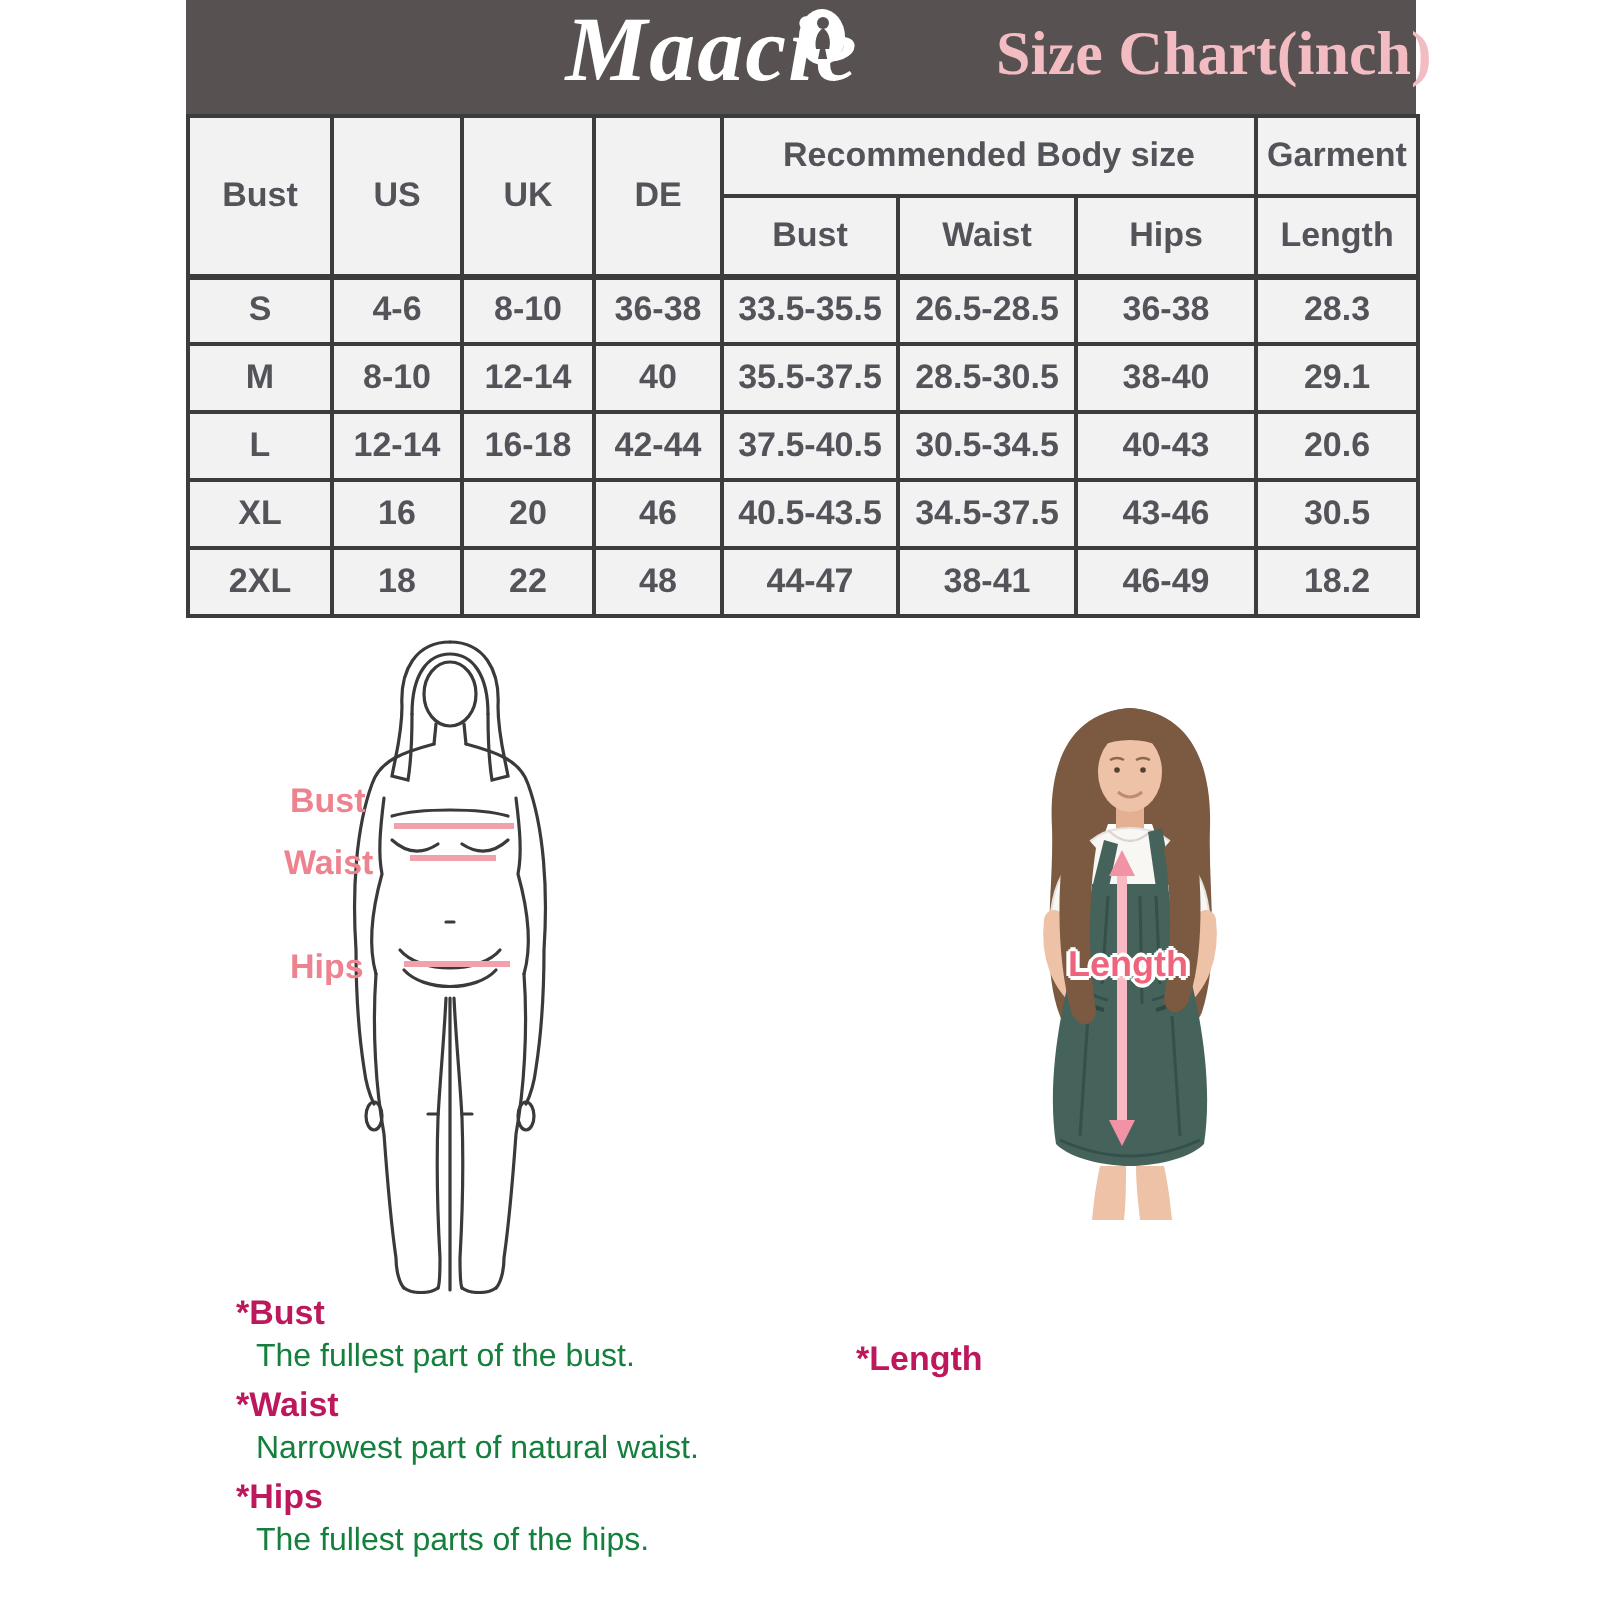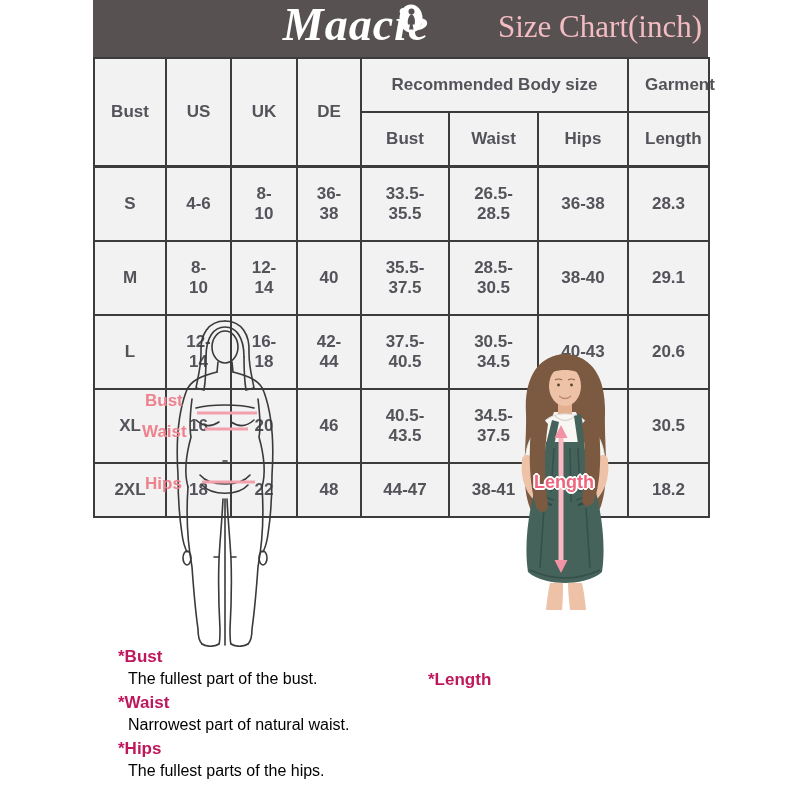--- a/index.html
+++ b/index.html
@@ -6,28 +6,28 @@
   html,body { width:800px; height:800px; background:#fff; font-family:"Liberation Sans", sans-serif; }
   #page { position:relative; width:800px; height:800px; background:#fff; overflow:hidden; }
 
   
   .header-bar { position:absolute; left:93px; top:0; width:615px; height:57px; background:#575151; }
   .brand { position:absolute; left:118px; top:-2px; width:290px; text-align:center;
            font-family:"Liberation Serif", serif; font-style:italic; font-weight:bold;
            font-size:46px; color:#ffffff; letter-spacing:1px; }
   .brand-oval { position:absolute; left:306px; top:4px; width:24px; height:29px; }
   .header-title { position:absolute; left:405px; top:9px; width:190px; text-align:center;
-                  font-family:"Liberation Serif", serif; font-weight:normal; font-size:31px;
+                  font-family:"Liberation Serif", serif; font-weight:bold; font-size:31px;
                   color:#f3bcc3; white-space:nowrap; }
 
   
   table.size-table { position:absolute; left:93px; top:57px; width:615px; height:250px;
                      border-collapse:collapse; table-layout:fixed; background:#f2f2f2; }
   .size-table td, .size-table th { border:2px solid #3c3c3c; text-align:center; vertical-align:middle;
-                     font-size:17px; font-weight:bold; color:#53535a; padding:16px; }
+                     font-size:17px; font-weight:bold; color:#53535a; padding:0; }
   .size-table tr.hdr1 th { height:40px; }
   .size-table tr.hdr2 th { height:40px; }
   .size-table tr.data td { height:34px; }
   .size-table tr.first-data td { border-top:3px solid #3c3c3c; }
 
   
   .figure-wrap { position:absolute; left:140px; top:315px; width:190px; height:332px; }
   .fig-label { position:absolute; font-size:17px; font-weight:bold; color:#ee8390; }
   .fig-label.bust  { left:145px; top:391px; }
   .fig-label.waist { left:142px; top:422px; }
@@ -35,21 +35,21 @@
 
   
   .model-wrap { position:absolute; left:478px; top:350px; width:225px; height:260px; }
   .length-overlay { position:absolute; left:524px; top:472px; width:80px; text-align:center;
                     font-size:18px; font-weight:bold; color:#ef647d;
                     text-shadow:-2px 0 #fff, 2px 0 #fff, 0 -2px #fff, 0 2px #fff,
                                 -1px -1px #fff, 1px 1px #fff, -1px 1px #fff, 1px -1px #fff; }
 
   
   .def-term { position:absolute; font-size:17px; font-weight:bold; color:#be185d; }
-  .def-desc { position:absolute; font-size:16px; color:#000000; line-height:22px; white-space:pre-wrap; }
+  .def-desc { position:absolute; font-size:16px; color:#15803d; line-height:22px; white-space:pre-wrap; }
   .t-bust  { left:118px; top:647px; }  .d-bust  { left:128px; top:668px; }
   .t-waist { left:118px; top:693px; }  .d-waist { left:128px; top:714px; }
   .t-hips  { left:118px; top:739px; }  .d-hips  { left:128px; top:760px; }
   .t-len   { left:400px; top:670px;margin-left:28px; }  .d-len   { left:410px; top:697px; width:295px; }
 </style>
 </head>
 <body>
 
 <div id="page">
 

